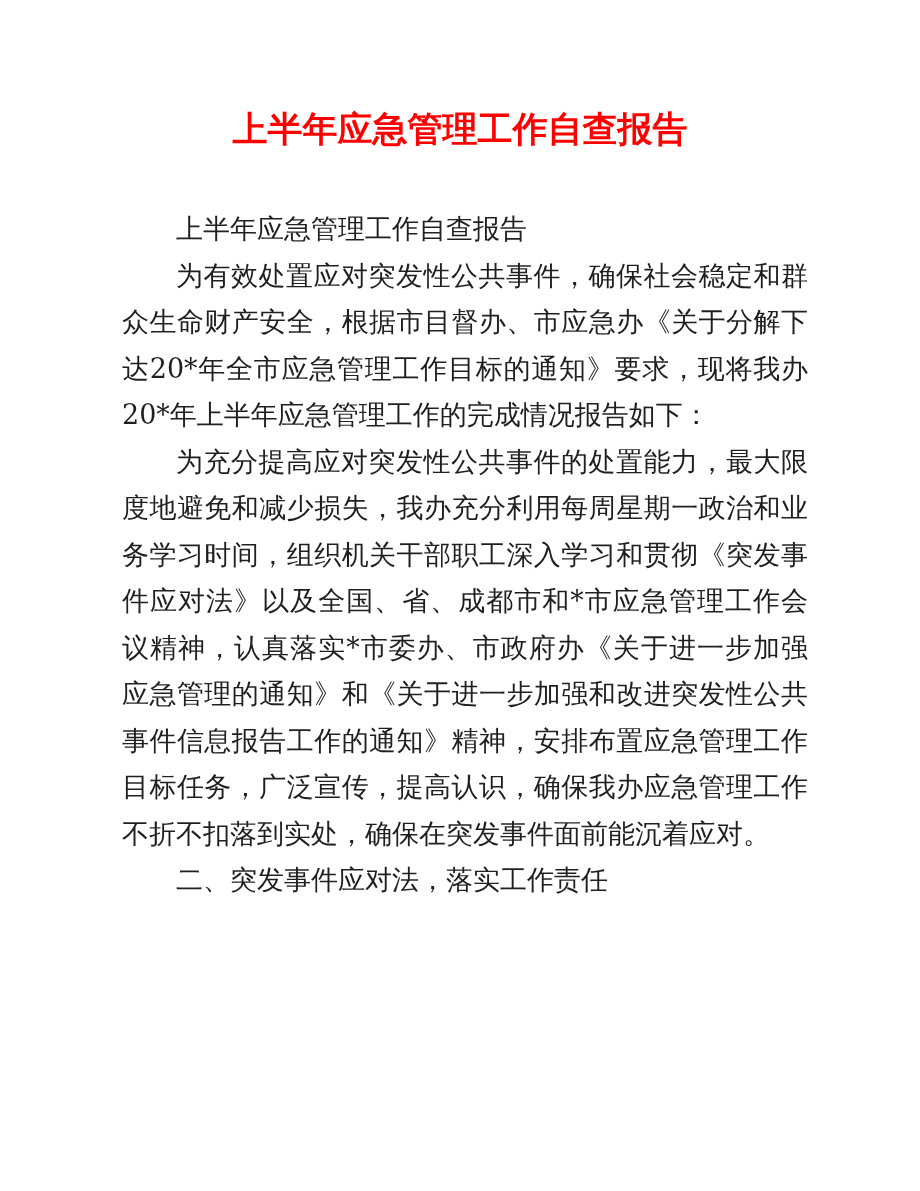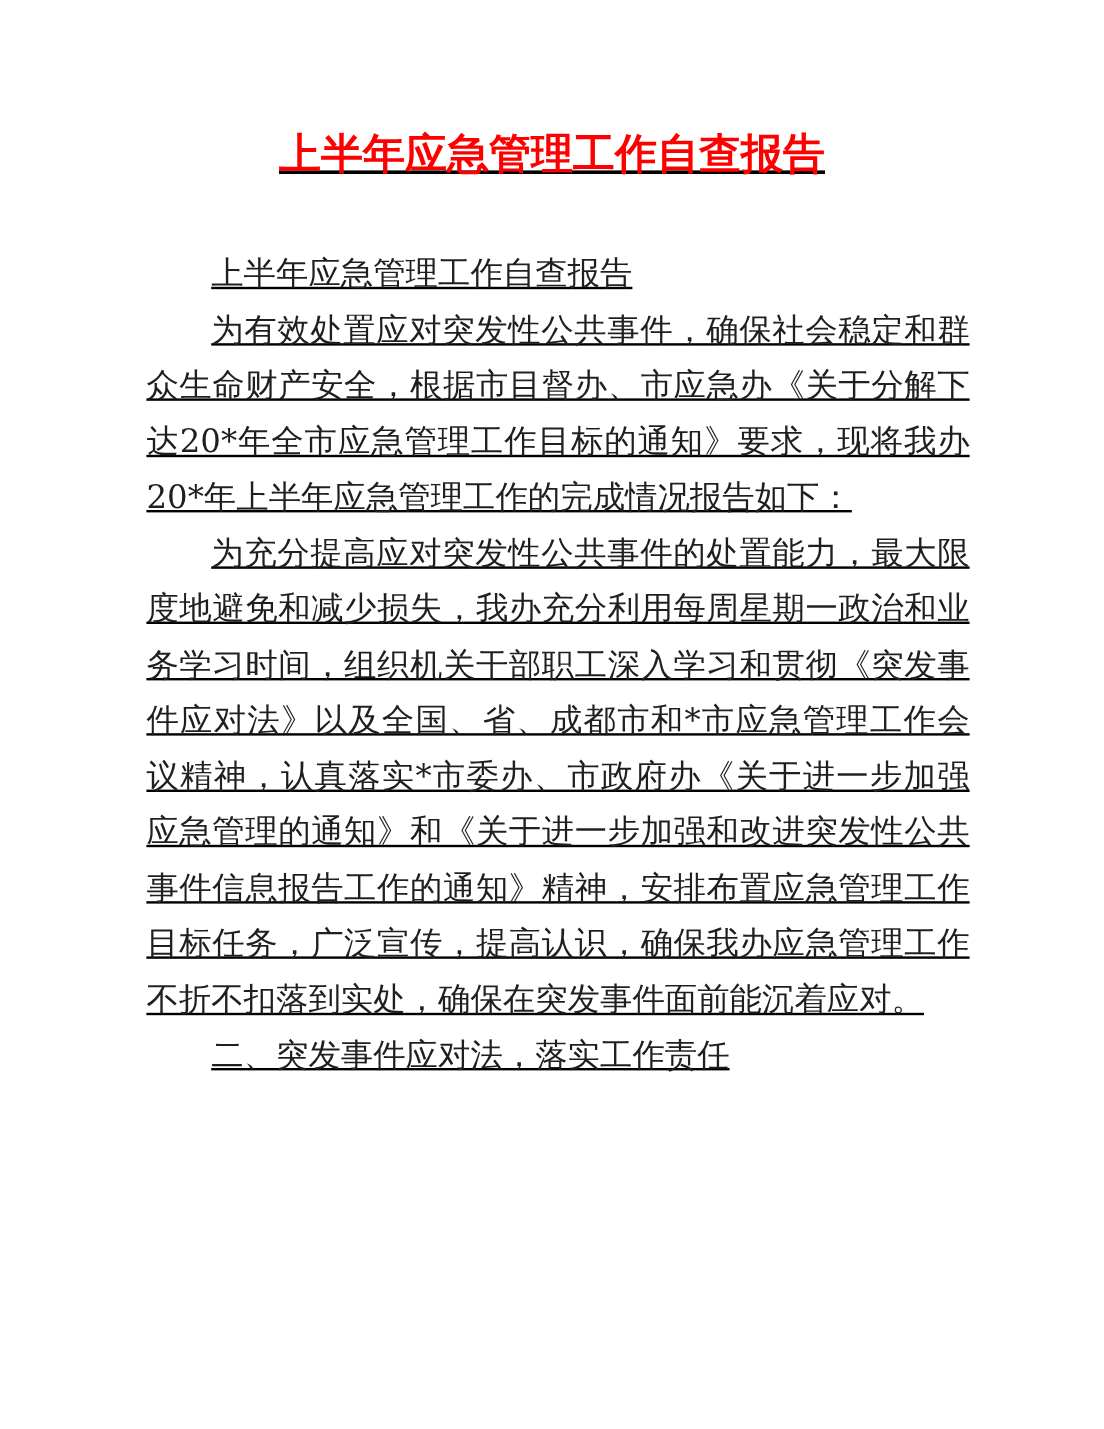--- a/index.html
+++ b/index.html
@@ -7,21 +7,20 @@
     padding: 0;
     background: #ffffff;
   }
   .page {
     position: relative;
     width: 920px;
     height: 898px;
     background: #ffffff;
     overflow: hidden;
     font-family: "DejaVu Serif", serif;
-    text-decoration: underline;
   }
   .doc-title {
     margin: 0;
     padding-top: 102px;
     text-align: center;
     color: #fe0000;
     font-family: "DejaVu Sans", sans-serif;
     font-weight: 800;
     font-size: 35px;
     line-height: 54px;

